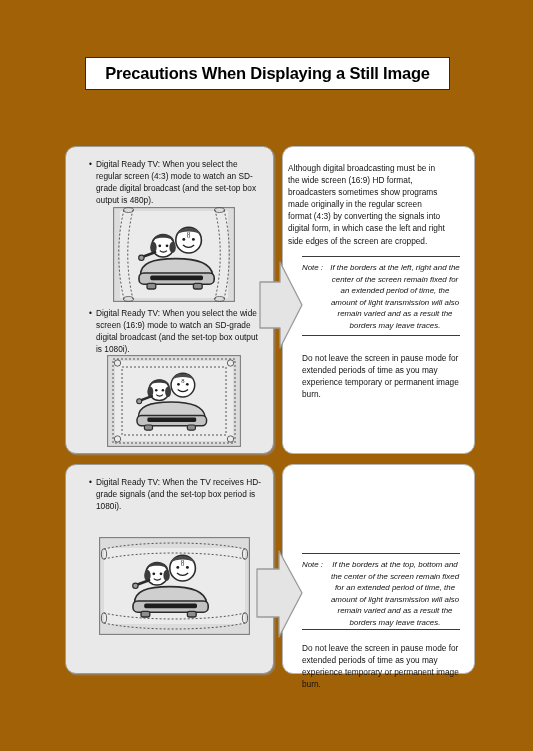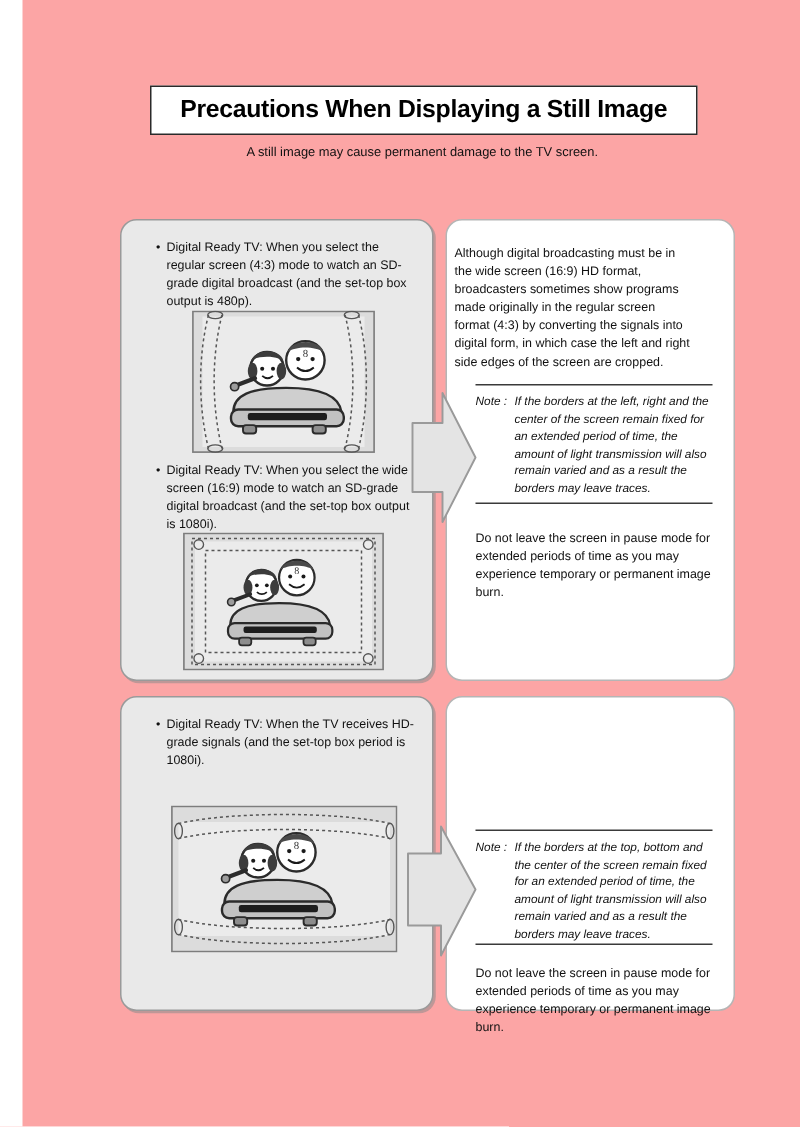--- a/index.html
+++ b/index.html
@@ -3,21 +3,21 @@
 <meta charset="utf-8">
 <style>
   html,body{margin:0;padding:0;background:#ffffff;}
   body{
     width:533px;height:751px;
     font-family:"Liberation Sans", sans-serif;
     color:#111;
     position:relative;
     overflow:hidden;
   }
-  .page{position:absolute;inset:0;background:#fca5a5;margin-left:15px;}
+  .page{position:absolute;inset:0;background:#a16207;}
 
   
   .title-box{
     position:absolute;left:85px;top:57px;width:363px;height:31px;
     border:1.6px solid #2a2a2a;background:#fff;
     display:flex;align-items:center;justify-content:center;
   }
   .title-box span{
     font-size:16.5px;font-weight:bold;letter-spacing:-0.2px;
     color:#000;white-space:nowrap;
@@ -76,42 +76,41 @@
   .rule{
     position:absolute;height:0;border-top:1.6px solid #3a3a3a;
   }
   #rule-1a{left:302px;top:256px;width:158px;}
   #rule-1b{left:302px;top:335px;width:158px;}
   #rule-2a{left:302px;top:553px;width:158px;}
   #rule-2b{left:302px;top:629px;width:158px;}
 
   .note{
     position:absolute;
-    font-style:italic;font-size:7.9px;line-height:11.6px;color:#111;
+    font-style:italic;font-size:7.9px;line-height:11.6px;color:#111;text-align:center;
   }
   .note .nlabel{float:left;}
   .note .nbody{display:block;margin-left:26px;}
   #note-1{left:302px;top:262px;width:160px;}
   #note-2{left:302px;top:559px;width:160px;}
 
   
   .illus{position:absolute;}
   #illus-1{left:113px;top:207px;width:122px;height:95px;}
   #illus-2{left:107px;top:355px;width:134px;height:92px;}
   #illus-3{left:99px;top:537px;width:151px;height:98px;}
 </style>
 </head>
 <body>
 
 <div class="page">
 
   <div class="title-box">
     <span>Precautions When Displaying a Still Image</span>
   </div>
-  <div class="subtitle">A still image may cause permanent damage to the TV screen.</div>
 
   <div class="lpanel" id="lpanel-1"></div>
   <div class="rpanel" id="rpanel-1"></div>
 
   <div class="bullet" id="bullet-1">
     <span class="dot">•</span>
     <span class="txt">Digital Ready TV: When you select the regular screen (4:3) mode to watch an SD-grade digital broadcast (and the set-top box output is 480p).</span>
   </div>
 
   <svg class="illus" id="illus-1" viewBox="0 0 122 95">

